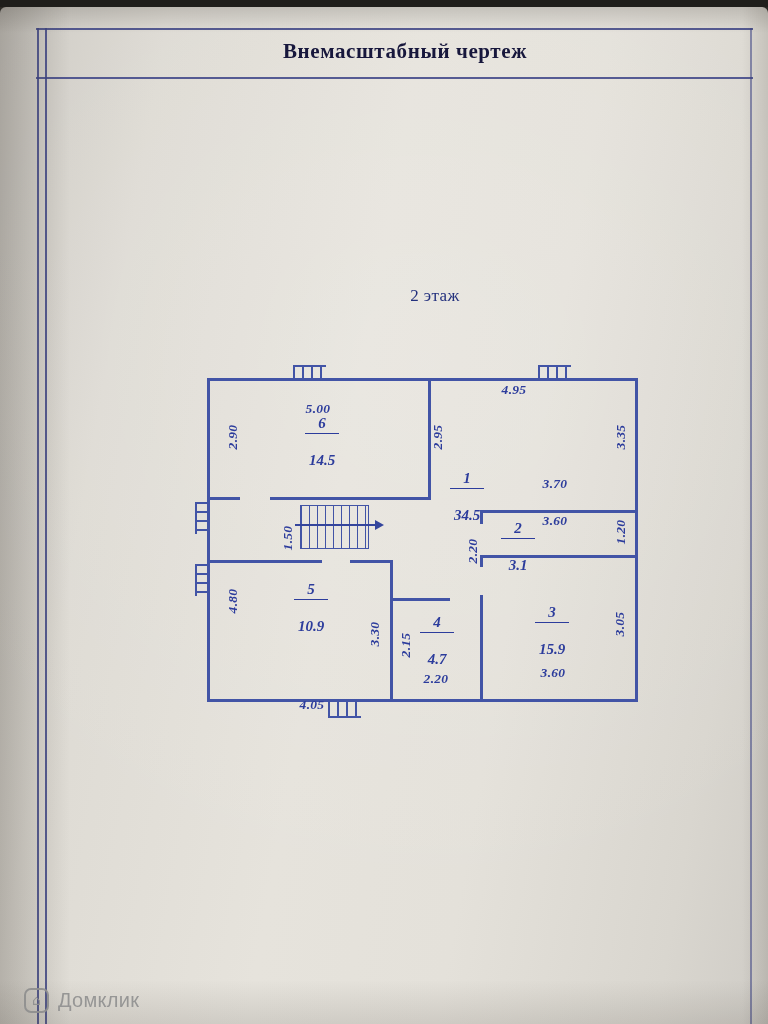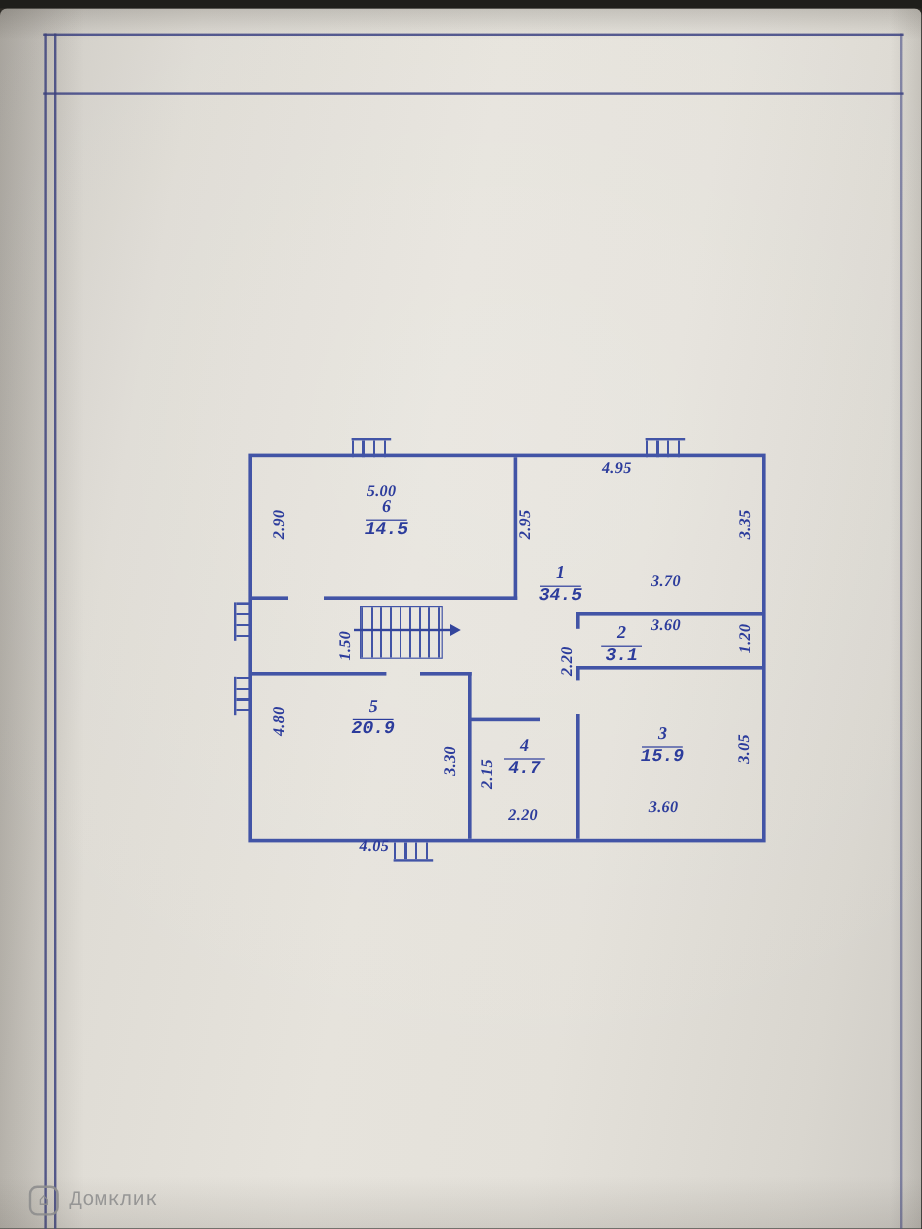--- a/index.html
+++ b/index.html
@@ -63,46 +63,48 @@
     font-style:italic;font-weight:600;font-size:13.5px;color:#2c3c9c;
     letter-spacing:.3px;line-height:18px;
   }
   .dim.v{transform:rotate(-90deg);}
 
   .room{
     position:absolute;width:64px;text-align:center;
     font-style:italic;font-weight:600;font-size:15px;color:#2c3c9c;line-height:1.12;
   }
   .room .rn{display:inline-block;min-width:24px;padding:0 5px 1px;border-bottom:1.6px solid #2c3c9c;}
-  .room .ra{display:block;margin-top:0;font-family:Liberation Mono, monospace;}
+  .room .ra{display:block;margin-top:18px;}
 
   
   .watermark{position:absolute;left:24px;top:981px;display:flex;align-items:center;z-index:6;opacity:.92;}
   .wm-icon{
     width:21px;height:21px;border:2.4px solid #8f8f8f;border-radius:7px;
     color:#8f8f8f;font-size:14px;line-height:20px;text-align:center;
     font-family:"DejaVu Sans", sans-serif;
   }
   .wm-text{
-    margin-left:9px;font-family:Liberation Mono, monospace;
-    font-size:17px;font-weight:500;color:#919191;letter-spacing:.3px;
+    margin-left:9px;font-family:Liberation Sans, sans-serif;
+    font-size:20px;font-weight:500;color:#919191;letter-spacing:.3px;
   }
 </style>
 </head>
 <body>
 
 <div class="photo">
   <div class="paper">
 
     <div class="frame" style="left:36px;top:21px;width:717px;height:2px;"></div>
     <div class="frame" style="left:36px;top:70px;width:717px;height:2px;"></div>
     <div class="frame" style="left:37px;top:21px;width:2px;height:996px;"></div>
     <div class="frame" style="left:45px;top:21px;width:2px;height:996px;"></div>
     <div class="frame" style="left:750px;top:21px;width:2px;height:996px;opacity:.55;"></div>
 
+    <div class="doc-title">Внемасштабный чертеж</div>
+    <div class="floor-label">2 этаж</div>
 
     <div class="plan">
 
       <div class="outer"></div>
 
       <div class="wall" style="left:223px;top:29px;width:3px;height:119px;"></div>
       <div class="wall" style="left:5px;top:145px;width:30px;height:3px;"></div>
       <div class="wall" style="left:65px;top:145px;width:161px;height:3px;"></div>
       <div class="wall" style="left:275px;top:158px;width:155px;height:3px;"></div>
       <div class="wall" style="left:275px;top:203px;width:155px;height:3px;"></div>
@@ -139,21 +141,21 @@
       <div class="room" style="left:315px;top:252px;">
         <span class="rn">3</span>
         <span class="ra">15.9</span>
       </div>
       <div class="room" style="left:200px;top:262px;">
         <span class="rn">4</span>
         <span class="ra">4.7</span>
       </div>
       <div class="room" style="left:74px;top:229px;">
         <span class="rn">5</span>
-        <span class="ra">20.9</span>
+        <span class="ra">10.9</span>
       </div>
 
       <div class="dim" style="left:85px;top:48px;">5.00</div>
       <div class="dim" style="left:281px;top:29px;">4.95</div>
       <div class="dim" style="left:322px;top:123px;">3.70</div>
       <div class="dim" style="left:322px;top:160px;">3.60</div>
       <div class="dim" style="left:79px;top:344px;">4.05</div>
       <div class="dim" style="left:203px;top:318px;">2.20</div>
       <div class="dim" style="left:320px;top:312px;">3.60</div>
 

